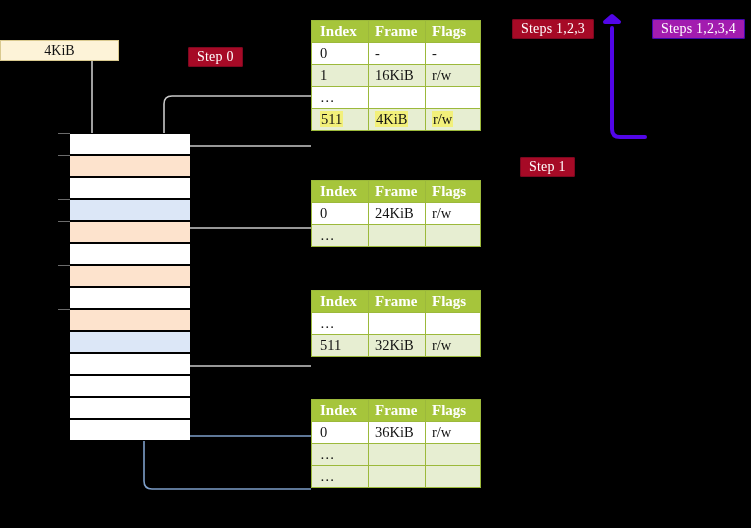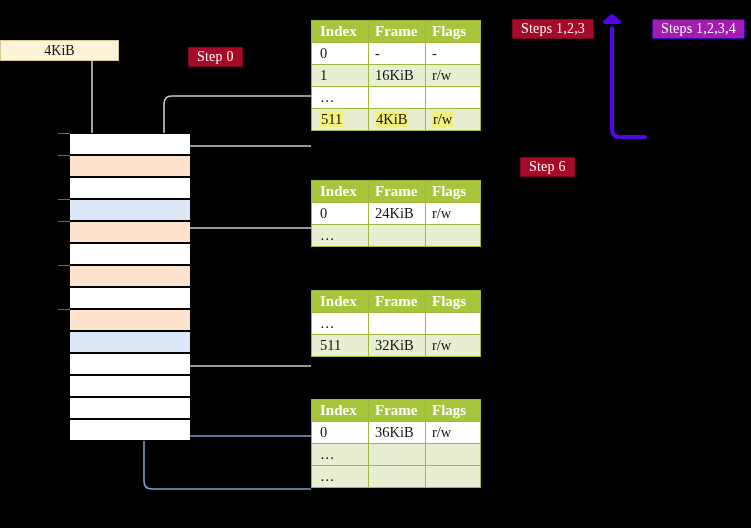--- a/index.html
+++ b/index.html
@@ -87,21 +87,21 @@
     <path d="M605,22 L612,16 L619,22 Z" fill="#5206e8" stroke="#5206e8" stroke-width="4" stroke-linejoin="round"></path>
   </svg>
 
   <div class="kib-box">
     <span>4KiB</span>
   </div>
 
   <div class="badge red" id="badge-step0">Step 0</div>
   <div class="badge red" id="badge-step123">Steps 1,2,3</div>
   <div class="badge blue" id="badge-step1234">Steps 1,2,3,4</div>
-  <div class="badge red" id="badge-step4">Step 6</div>
+  <div class="badge red" id="badge-step4">Step 1</div>
 
   <div class="mem" id="memory-column">
       <div class="mem-row" style="top: 0px;"></div>
       <div class="tick" style="top: 0px; left: -12px;"></div>
       <div class="mem-row orange" style="top: 22px;"></div>
       <div class="tick" style="top: 22px; left: -12px;"></div>
       <div class="mem-row" style="top: 44px;"></div>
       <div class="mem-row bluefill" style="top: 66px;"></div>
       <div class="tick" style="top: 66px; left: -12px;"></div>
       <div class="mem-row orange" style="top: 88px;"></div>

